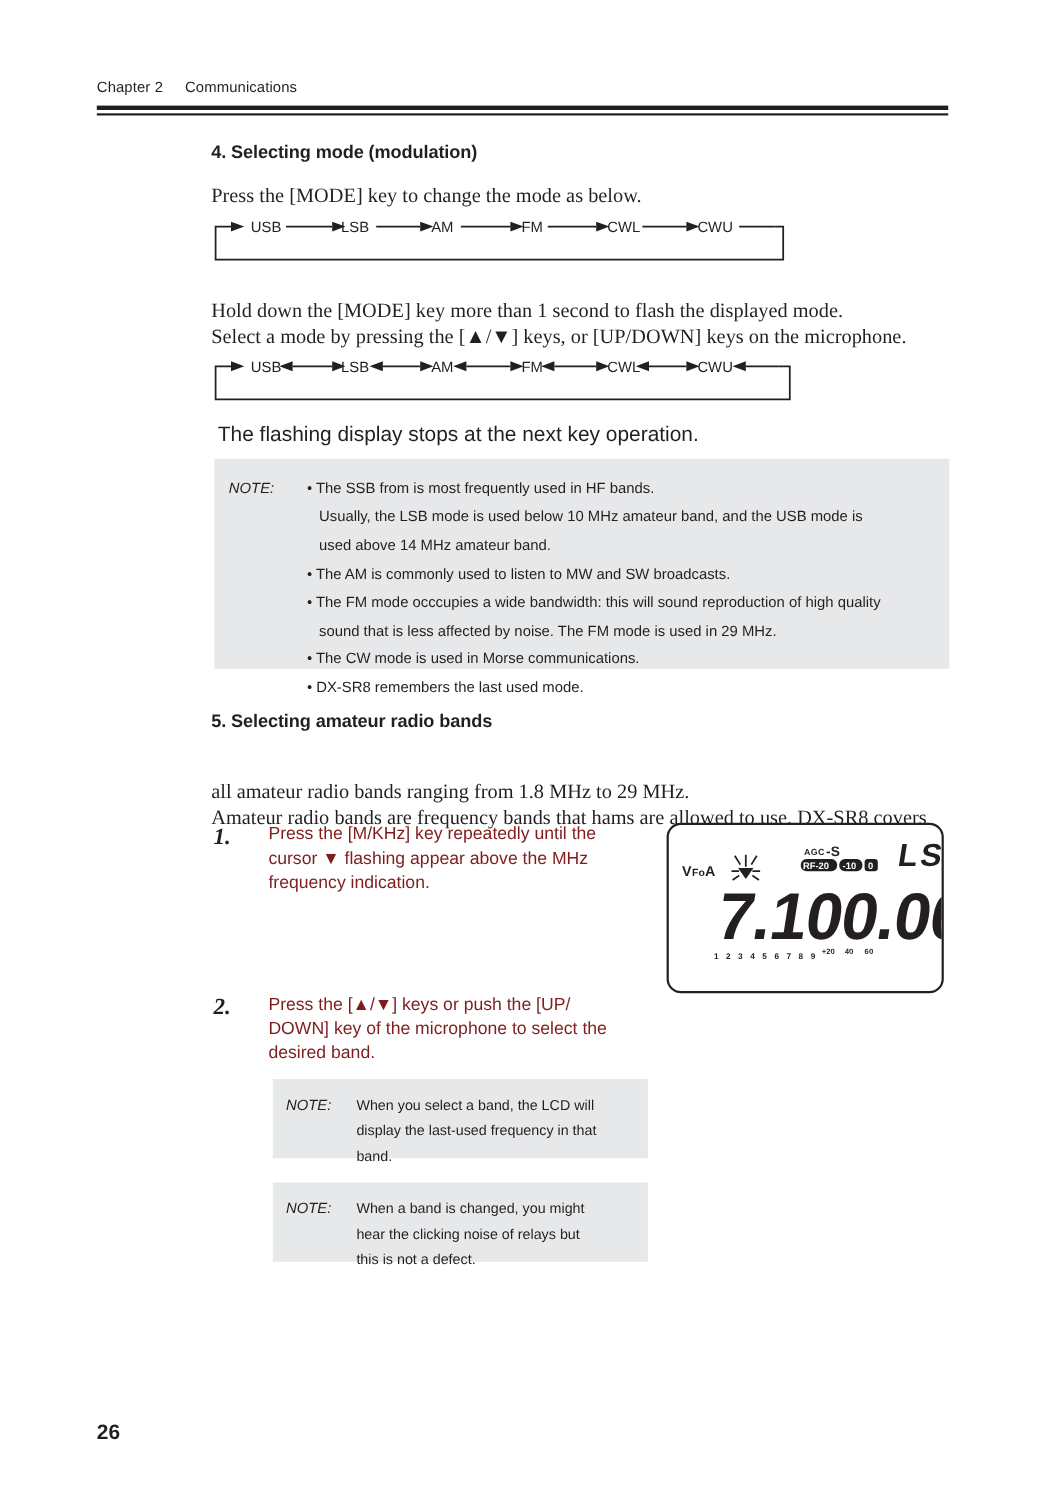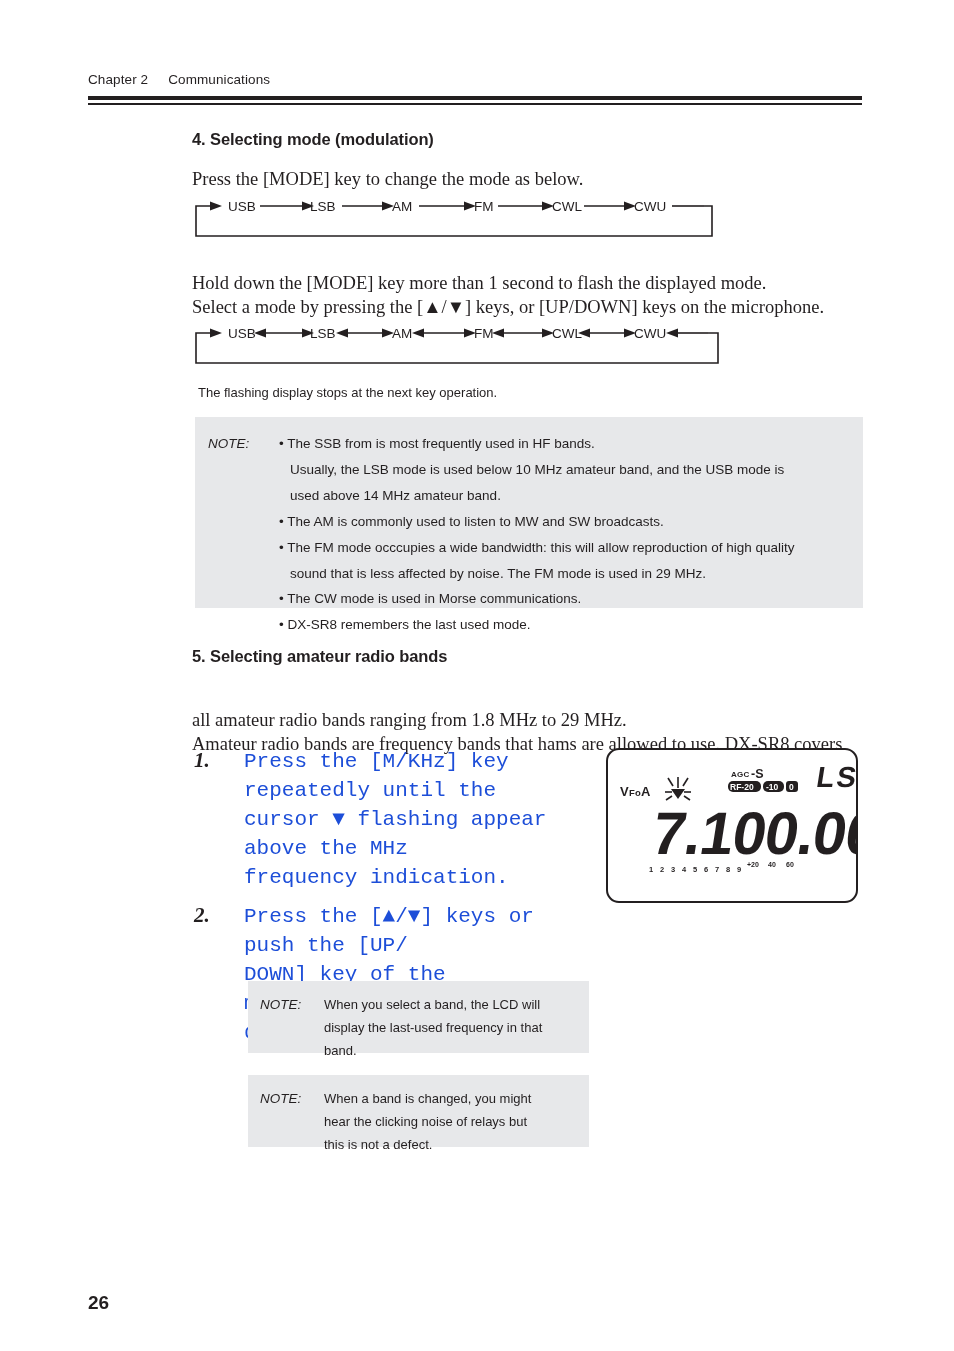--- a/index.html
+++ b/index.html
@@ -62,21 +62,21 @@
   }
 
   .serif-body {
     font-family: "Liberation Serif", serif;
     font-size: 18.5px;
     line-height: 1.35;
     color: #231f20;
   }
 
   .sans-small {
-    font-size: 13px;
+    font-size: 19px;
     color: #231f20;
   }
 
   
   .flow {
     position: absolute;
   }
   .flow svg { display: block; }
 
   
@@ -120,24 +120,24 @@
   .step-num {
     font-family: "Liberation Serif", serif;
     font-weight: bold;
     font-style: italic;
     font-size: 21px;
     width: 50px;
     flex: none;
     color: #231f20;
   }
   .step-text {
-    font-family: Liberation Mono, monospace;
-    font-size: 21px;
+    font-family: Liberation Sans, sans-serif;
+    font-size: 16px;
     line-height: 1.38;
-    color: #1d4ed8;
+    color: #7f1d1d;
   }
 
   
   .lcd {
     position: absolute;
     left: 594px;
     top: 748px;
     width: 252px;
     height: 155px;
     border: 2px solid #231f20;
@@ -248,21 +248,21 @@
   <div class="sans-small" style="position:absolute; left:186px; top:385px;">The flashing display stops at the next key operation.</div>
 
   <div class="note-box" style="left:183px; top:417px; width:668px; height:191px; padding:14px 0 0 0;">
     <div class="note-inner">
       <div class="note-label" style="width:84px; padding-left:13px; box-sizing:border-box;">NOTE:</div>
       <div class="note-body">
         <div class="note-item">• The SSB from is most frequently used in HF bands.</div>
         <div class="note-item" style="padding-left:11px;">Usually, the LSB mode is used below 10 MHz amateur band, and the USB mode is</div>
         <div class="note-item" style="padding-left:11px;">used above 14 MHz amateur band.</div>
         <div class="note-item">• The AM is commonly used to listen to MW and SW broadcasts.</div>
-        <div class="note-item">• The FM mode occcupies a wide bandwidth: this will allow reproduction of high quality</div>
+        <div class="note-item">• The FM mode occcupies a wide bandwidth: this will sound reproduction of high quality</div>
         <div class="note-item" style="padding-left:11px;">sound that is less affected by noise. The FM mode is used in 29 MHz.</div>
         <div class="note-item">• The CW mode is used in Morse communications.</div>
         <div class="note-item">• DX-SR8 remembers the last used mode.</div>
       </div>
     </div>
   </div>
 
   <h2 class="section-title" style="position:absolute; left:180px; top:647px;">5. Selecting amateur radio bands</h2>
 
   <div class="serif-body" style="position:absolute; left:180px; top:684px;margin-top:48px;">Amateur radio bands are frequency bands that hams are allowed to use. DX-SR8 covers</div>

